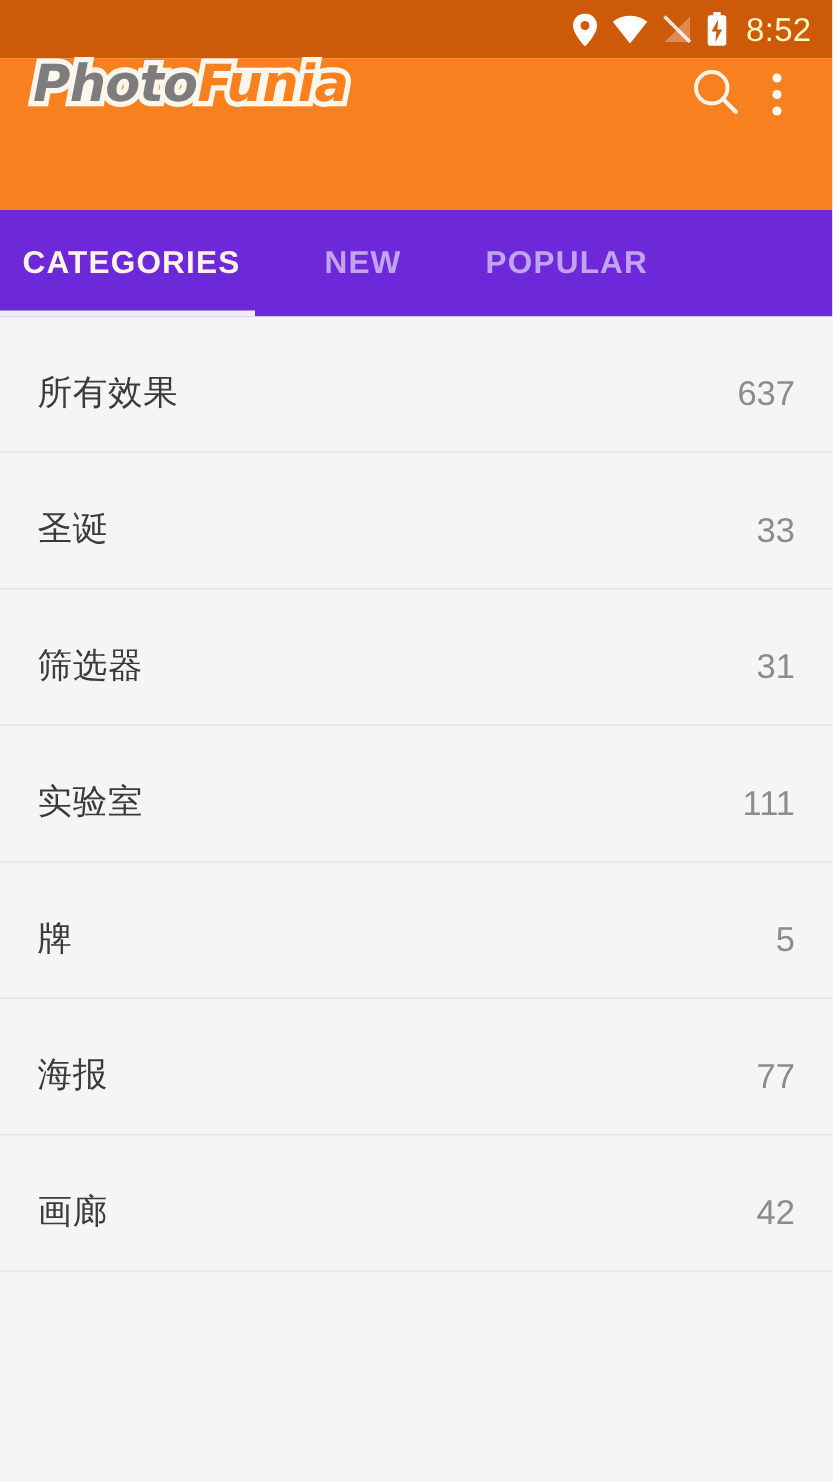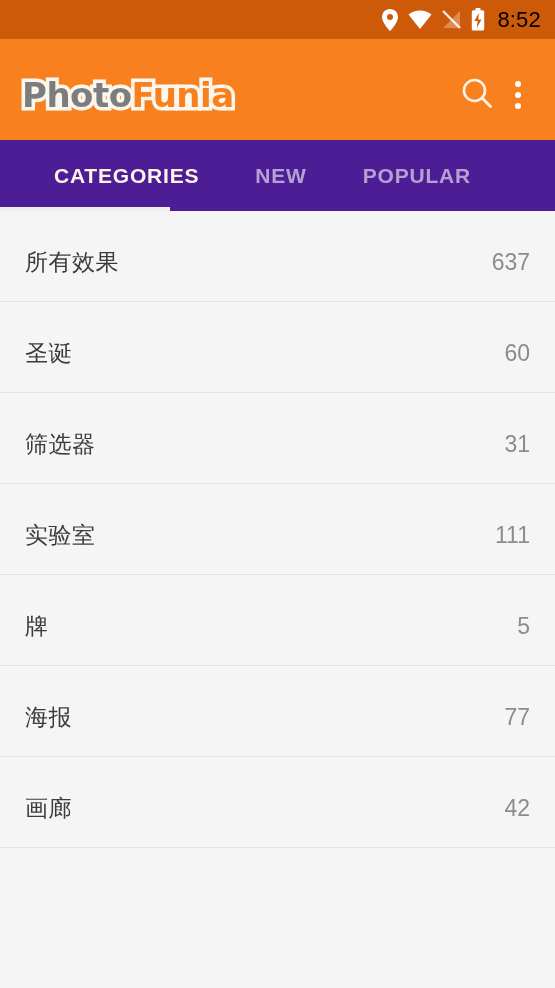--- a/index.html
+++ b/index.html
@@ -31,36 +31,36 @@
     justify-content: flex-end;
     padding-right: 14px;
     gap: 9px;
   }
   .status-icon {
     display: flex;
     align-items: center;
     justify-content: center;
   }
   .status-time {
-    color: #000000;
+    color: #fef9c3;
     font-size: 22px;
     font-weight: 400;
     letter-spacing: 0.2px;
     margin-left: 3px;
     line-height: 1;
   }
 
   
   .toolbar {
     position: relative;
     height: 101px;
     background: #f9801e;
     display: flex;
-    align-items: center;
-    padding: 11px 20px 0 22px;
+    padding: 0 20px 0 22px;
+    font-style: italic;
   }
   .logo {
     position: relative;
     font-size: 34px;
     font-weight: 700;
     line-height: 1;
     letter-spacing: -0.5px;
     white-space: nowrap;
     font-family: "DejaVu Sans", sans-serif;
     -webkit-text-stroke: 7px #fdf6ec;
@@ -94,27 +94,26 @@
     width: 6px;
     height: 6px;
     border-radius: 50%;
     background: #ffffff;
   }
 
   
   .tabs {
     position: relative;
     height: 71px;
-    background: #4c1d95;
-    display: flex;
-    align-items: center;
-    padding-left: 26px;
+    background: #6d28d9;
+    display: flex;
+    align-items: center;
+    padding-left: 15px;
     overflow: hidden;
     white-space: nowrap;
-    justify-content: center;
   }
   .tab {
     font-size: 21px;
     font-weight: 700;
     letter-spacing: 0.8px;
     color: rgba(255,255,255,0.58);
     padding: 0 0;
     margin-right: 56px;
     cursor: pointer;
     line-height: 1;
@@ -239,21 +238,21 @@
   <div class="list">
 
     <div class="row">
       <span class="row-label">所有效果</span>
       <span class="row-count">637</span>
     </div>
 
 
     <div class="row">
       <span class="row-label">圣诞</span>
-      <span class="row-count">60</span>
+      <span class="row-count">33</span>
     </div>
 
 
 
     <div class="row">
       <span class="row-label">筛选器</span>
       <span class="row-count">31</span>
     </div>
 
     <div class="row">

